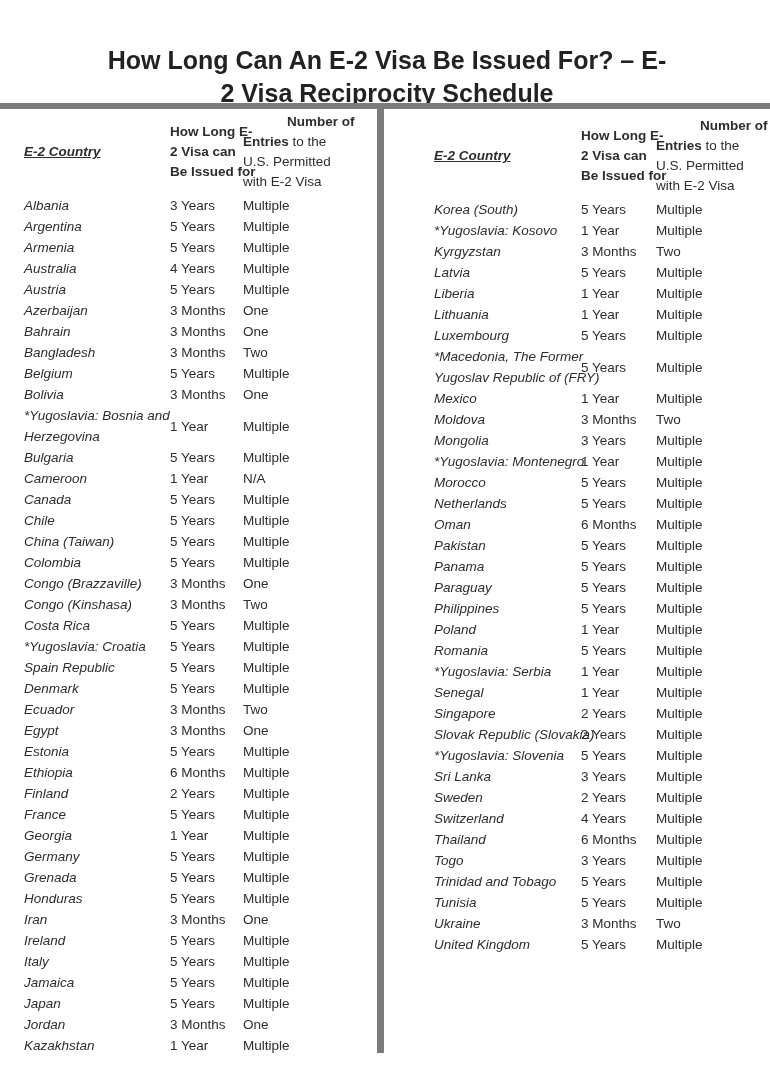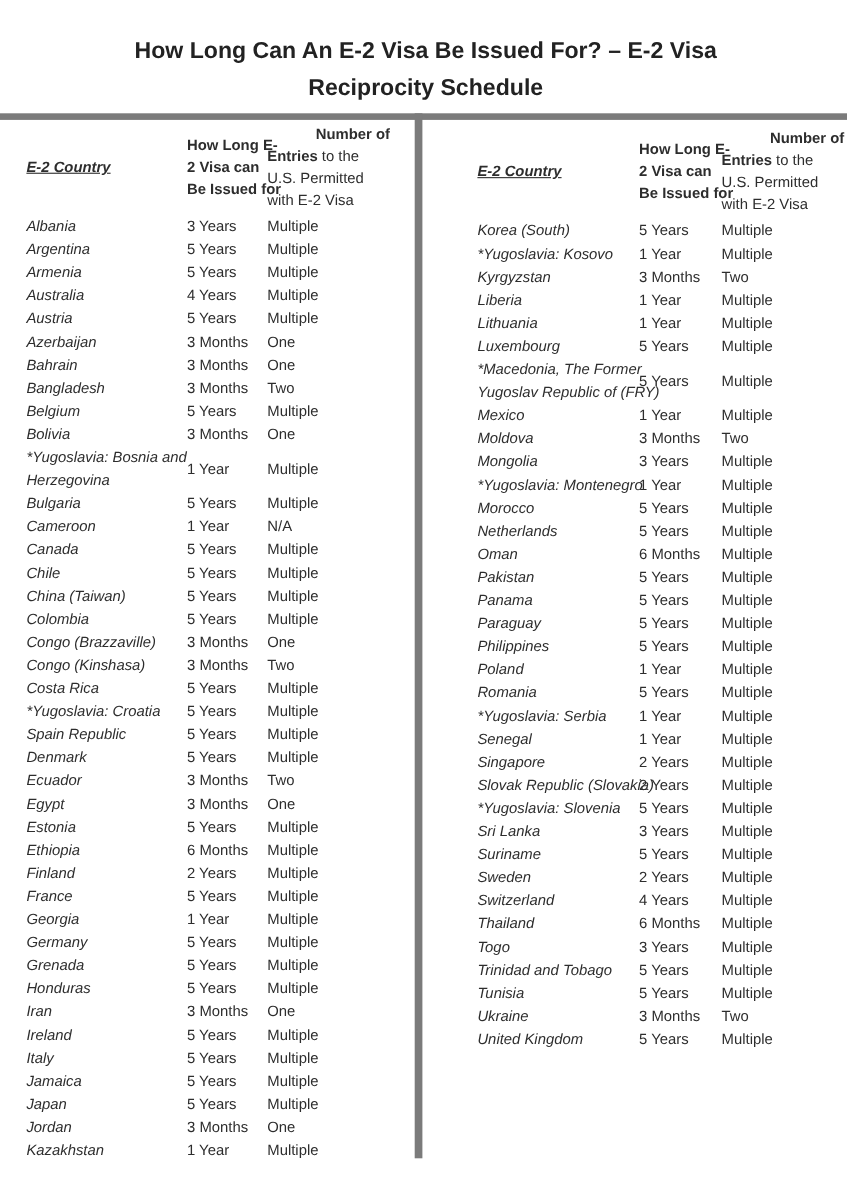--- a/index.html
+++ b/index.html
@@ -13,25 +13,25 @@
     height: 1091px;
     font-family: "Liberation Sans", sans-serif;
     color: #2d2d2d;
     overflow: hidden;
   }
   .page-title {
     position: absolute;
     top: 30px;
     left: 4px;
     right: 0;
-    margin: 0 auto;
+    margin: 14px auto;
     max-width: 570px;
     text-align: center;
     font-weight: bold;
-    font-size: 21px;
+    font-size: 25px;
     line-height: 33px;
     color: #222222;
   }
   .hrule {
     position: absolute;
     top: 103px;
     left: 0;
     width: 770px;
     height: 6px;
     background: #7b7b7b;
@@ -363,20 +363,25 @@
           <td class="country">*Yugoslavia: Kosovo</td>
           <td class="duration">1 Year</td>
           <td class="entries">Multiple</td>
         </tr>
         <tr>
           <td class="country">Kyrgyzstan</td>
           <td class="duration">3 Months</td>
           <td class="entries">Two</td>
         </tr>
         <tr>
+          <td class="country">Latvia</td>
+          <td class="duration">5 Years</td>
+          <td class="entries">Multiple</td>
+        </tr>
+        <tr>
           <td class="country">Liberia</td>
           <td class="duration">1 Year</td>
           <td class="entries">Multiple</td>
         </tr>
         <tr>
           <td class="country">Lithuania</td>
           <td class="duration">1 Year</td>
           <td class="entries">Multiple</td>
         </tr>
         <tr>
@@ -476,25 +481,20 @@
           <td class="entries">Multiple</td>
         </tr>
         <tr>
           <td class="country">*Yugoslavia: Slovenia</td>
           <td class="duration">5 Years</td>
           <td class="entries">Multiple</td>
         </tr>
         <tr>
           <td class="country">Sri Lanka</td>
           <td class="duration">3 Years</td>
-          <td class="entries">Multiple</td>
-        </tr>
-        <tr>
-          <td class="country">Suriname</td>
-          <td class="duration">5 Years</td>
           <td class="entries">Multiple</td>
         </tr>
         <tr>
           <td class="country">Sweden</td>
           <td class="duration">2 Years</td>
           <td class="entries">Multiple</td>
         </tr>
         <tr>
           <td class="country">Switzerland</td>
           <td class="duration">4 Years</td>

